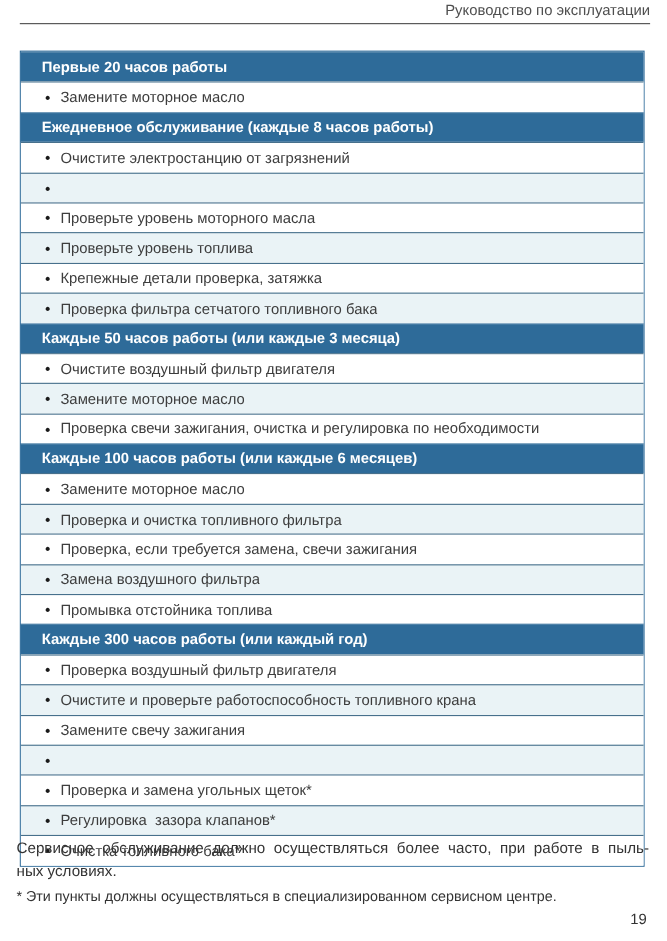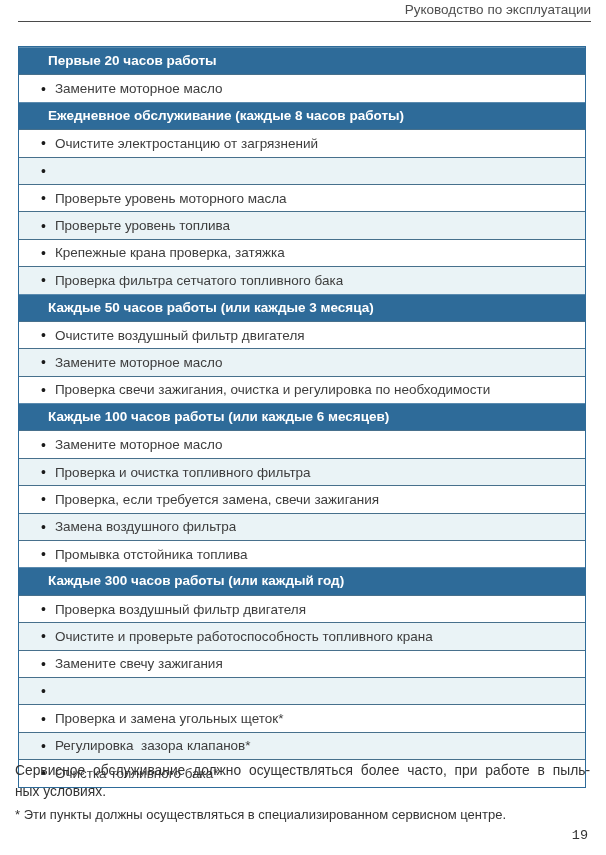--- a/index.html
+++ b/index.html
@@ -22,21 +22,21 @@
   }
 
   .schedule{
     position:absolute;left:18px;top:46px;width:568px;
     border:1.5px solid var(--section-header-bg);
     box-sizing:border-box;background:#ffffff;
   }
   .sec-header{
     height:27.4px;line-height:27.4px;box-sizing:border-box;
     background:var(--section-header-bg);color:var(--section-header-text);
-    font-weight:bold;font-size:13.5px;padding-left:29px;
+    font-weight:bold;font-size:13.5px;padding-left:19px;
     box-shadow:inset 0 1px 0 rgba(255,255,255,0.22);
     white-space:pre;overflow:hidden;
   }
   .item-row{
     height:27.4px;box-sizing:border-box;
     display:flex;align-items:center;
     background:#ffffff;border-top:1px solid var(--row-border);
     font-size:13.5px;color:var(--body-text);
   }
   .item-row.tint{background:var(--row-tint-bg);}
@@ -44,21 +44,21 @@
   .bullet{margin-left:22px;margin-right:9px;color:#1a1a1a;font-size:14px;flex:0 0 auto;}
   .item-text{white-space:pre;overflow:hidden;}
 
   .note-1{position:absolute;left:15px;right:16px;top:760px;
     font-size:13.8px;line-height:21px;color:var(--note-text);}
   .note-1 .note-line{white-space:normal;}
   .note-1 .note-line.just{text-align:justify;text-align-last:justify;}
   .note-2{position:absolute;left:15px;right:16px;top:804px;
     font-size:13px;line-height:21px;color:var(--note-text);}
   .page-num{position:absolute;right:18px;top:828px;
-    font-size:13.5px;color:var(--note-text);font-family:Liberation Mono, monospace;}
+    font-size:13.5px;color:var(--note-text);}
 </style>
 </head>
 <body>
 
 <div class="page">
 
   <div class="doc-header">
     <span>Руководство по эксплуатации</span>
   </div>
 
@@ -79,21 +79,21 @@
       <div class="item-row">
         <span class="bullet">•</span>
         <span class="item-text">Проверьте уровень моторного масла</span>
       </div>
       <div class="item-row tint">
         <span class="bullet">•</span>
         <span class="item-text">Проверьте уровень топлива</span>
       </div>
       <div class="item-row">
         <span class="bullet">•</span>
-        <span class="item-text">Крепежные крана проверка, затяжка</span>
+        <span class="item-text">Крепежные детали проверка, затяжка</span>
       </div>
       <div class="item-row tint">
         <span class="bullet">•</span>
         <span class="item-text">Проверка фильтра сетчатого топливного бака</span>
       </div>
       <div class="sec-header">Каждые 50 часов работы (или каждые 3 месяца)</div>
       <div class="item-row">
         <span class="bullet">•</span>
         <span class="item-text">Очистите воздушный фильтр двигателя</span>
       </div>

